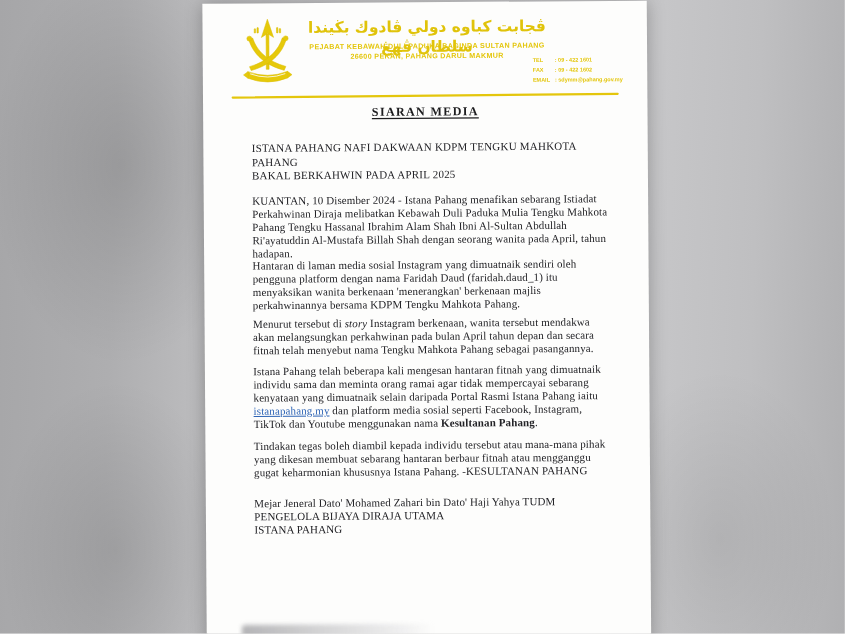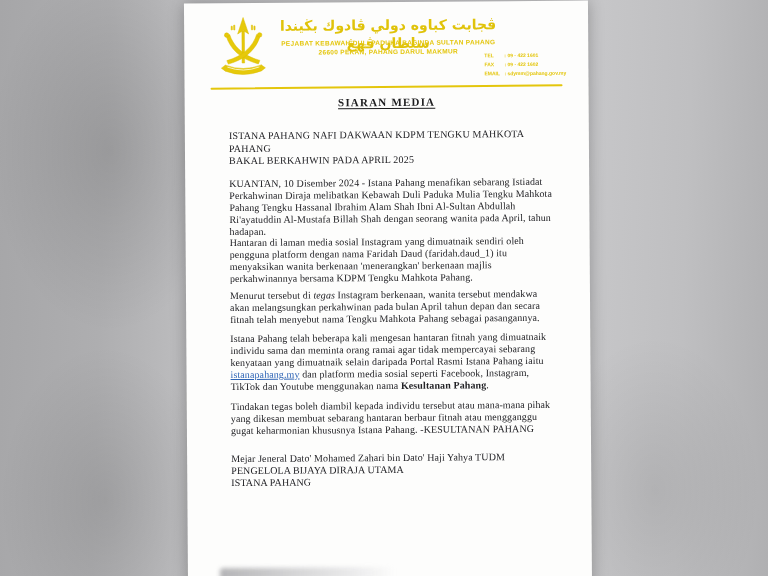--- a/index.html
+++ b/index.html
@@ -127,21 +127,21 @@
 
   <div class="heading">
     <div>ISTANA PAHANG NAFI DAKWAAN KDPM TENGKU MAHKOTA PAHANG</div>
     <div>BAKAL BERKAHWIN PADA APRIL 2025</div>
   </div>
 
   <p class="para p1">KUANTAN, 10 Disember 2024 - Istana Pahang menafikan sebarang Istiadat Perkahwinan Diraja melibatkan Kebawah Duli Paduka Mulia Tengku Mahkota Pahang Tengku Hassanal Ibrahim Alam Shah Ibni Al-Sultan Abdullah Ri'ayatuddin Al-Mustafa Billah Shah dengan seorang wanita pada April, tahun hadapan.</p>
 
   <p class="para p2">Hantaran di laman media sosial Instagram yang dimuatnaik sendiri oleh pengguna platform dengan nama Faridah Daud (faridah.daud_1) itu menyaksikan wanita berkenaan 'menerangkan' berkenaan majlis perkahwinannya bersama KDPM Tengku Mahkota Pahang.</p>
 
-  <p class="para p3"><span>Menurut tersebut di </span><span class="ital">tegas</span><span> Instagram berkenaan, wanita tersebut mendakwa akan melangsungkan perkahwinan pada bulan April tahun depan dan secara fitnah telah menyebut nama Tengku Mahkota Pahang sebagai pasangannya.</span></p>
+  <p class="para p3"><span>Menurut tersebut di </span><span class="ital">story</span><span> Instagram berkenaan, wanita tersebut mendakwa akan melangsungkan perkahwinan pada bulan April tahun depan dan secara fitnah telah menyebut nama Tengku Mahkota Pahang sebagai pasangannya.</span></p>
 
   <p class="para p4"><span>Istana Pahang telah beberapa kali mengesan hantaran fitnah yang dimuatnaik individu sama dan meminta orang ramai agar tidak mempercayai sebarang kenyataan yang dimuatnaik selain daripada Portal Rasmi Istana Pahang iaitu </span><a class="doclink">istanapahang.my</a><span> dan platform media sosial seperti Facebook, Instagram, TikTok dan Youtube menggunakan nama </span><span class="bold">Kesultanan Pahang</span><span>.</span></p>
 
   <p class="para p5">Tindakan tegas boleh diambil kepada individu tersebut atau mana-mana pihak yang dikesan membuat sebarang hantaran berbaur fitnah atau mengganggu gugat keharmonian khususnya Istana Pahang. -KESULTANAN PAHANG</p>
 
   <div class="para sig">
     <span class="line">Mejar Jeneral Dato' Mohamed Zahari bin Dato' Haji Yahya TUDM</span>
     <span class="line">PENGELOLA BIJAYA DIRAJA UTAMA</span>
     <span class="line">ISTANA PAHANG</span>
   </div>

